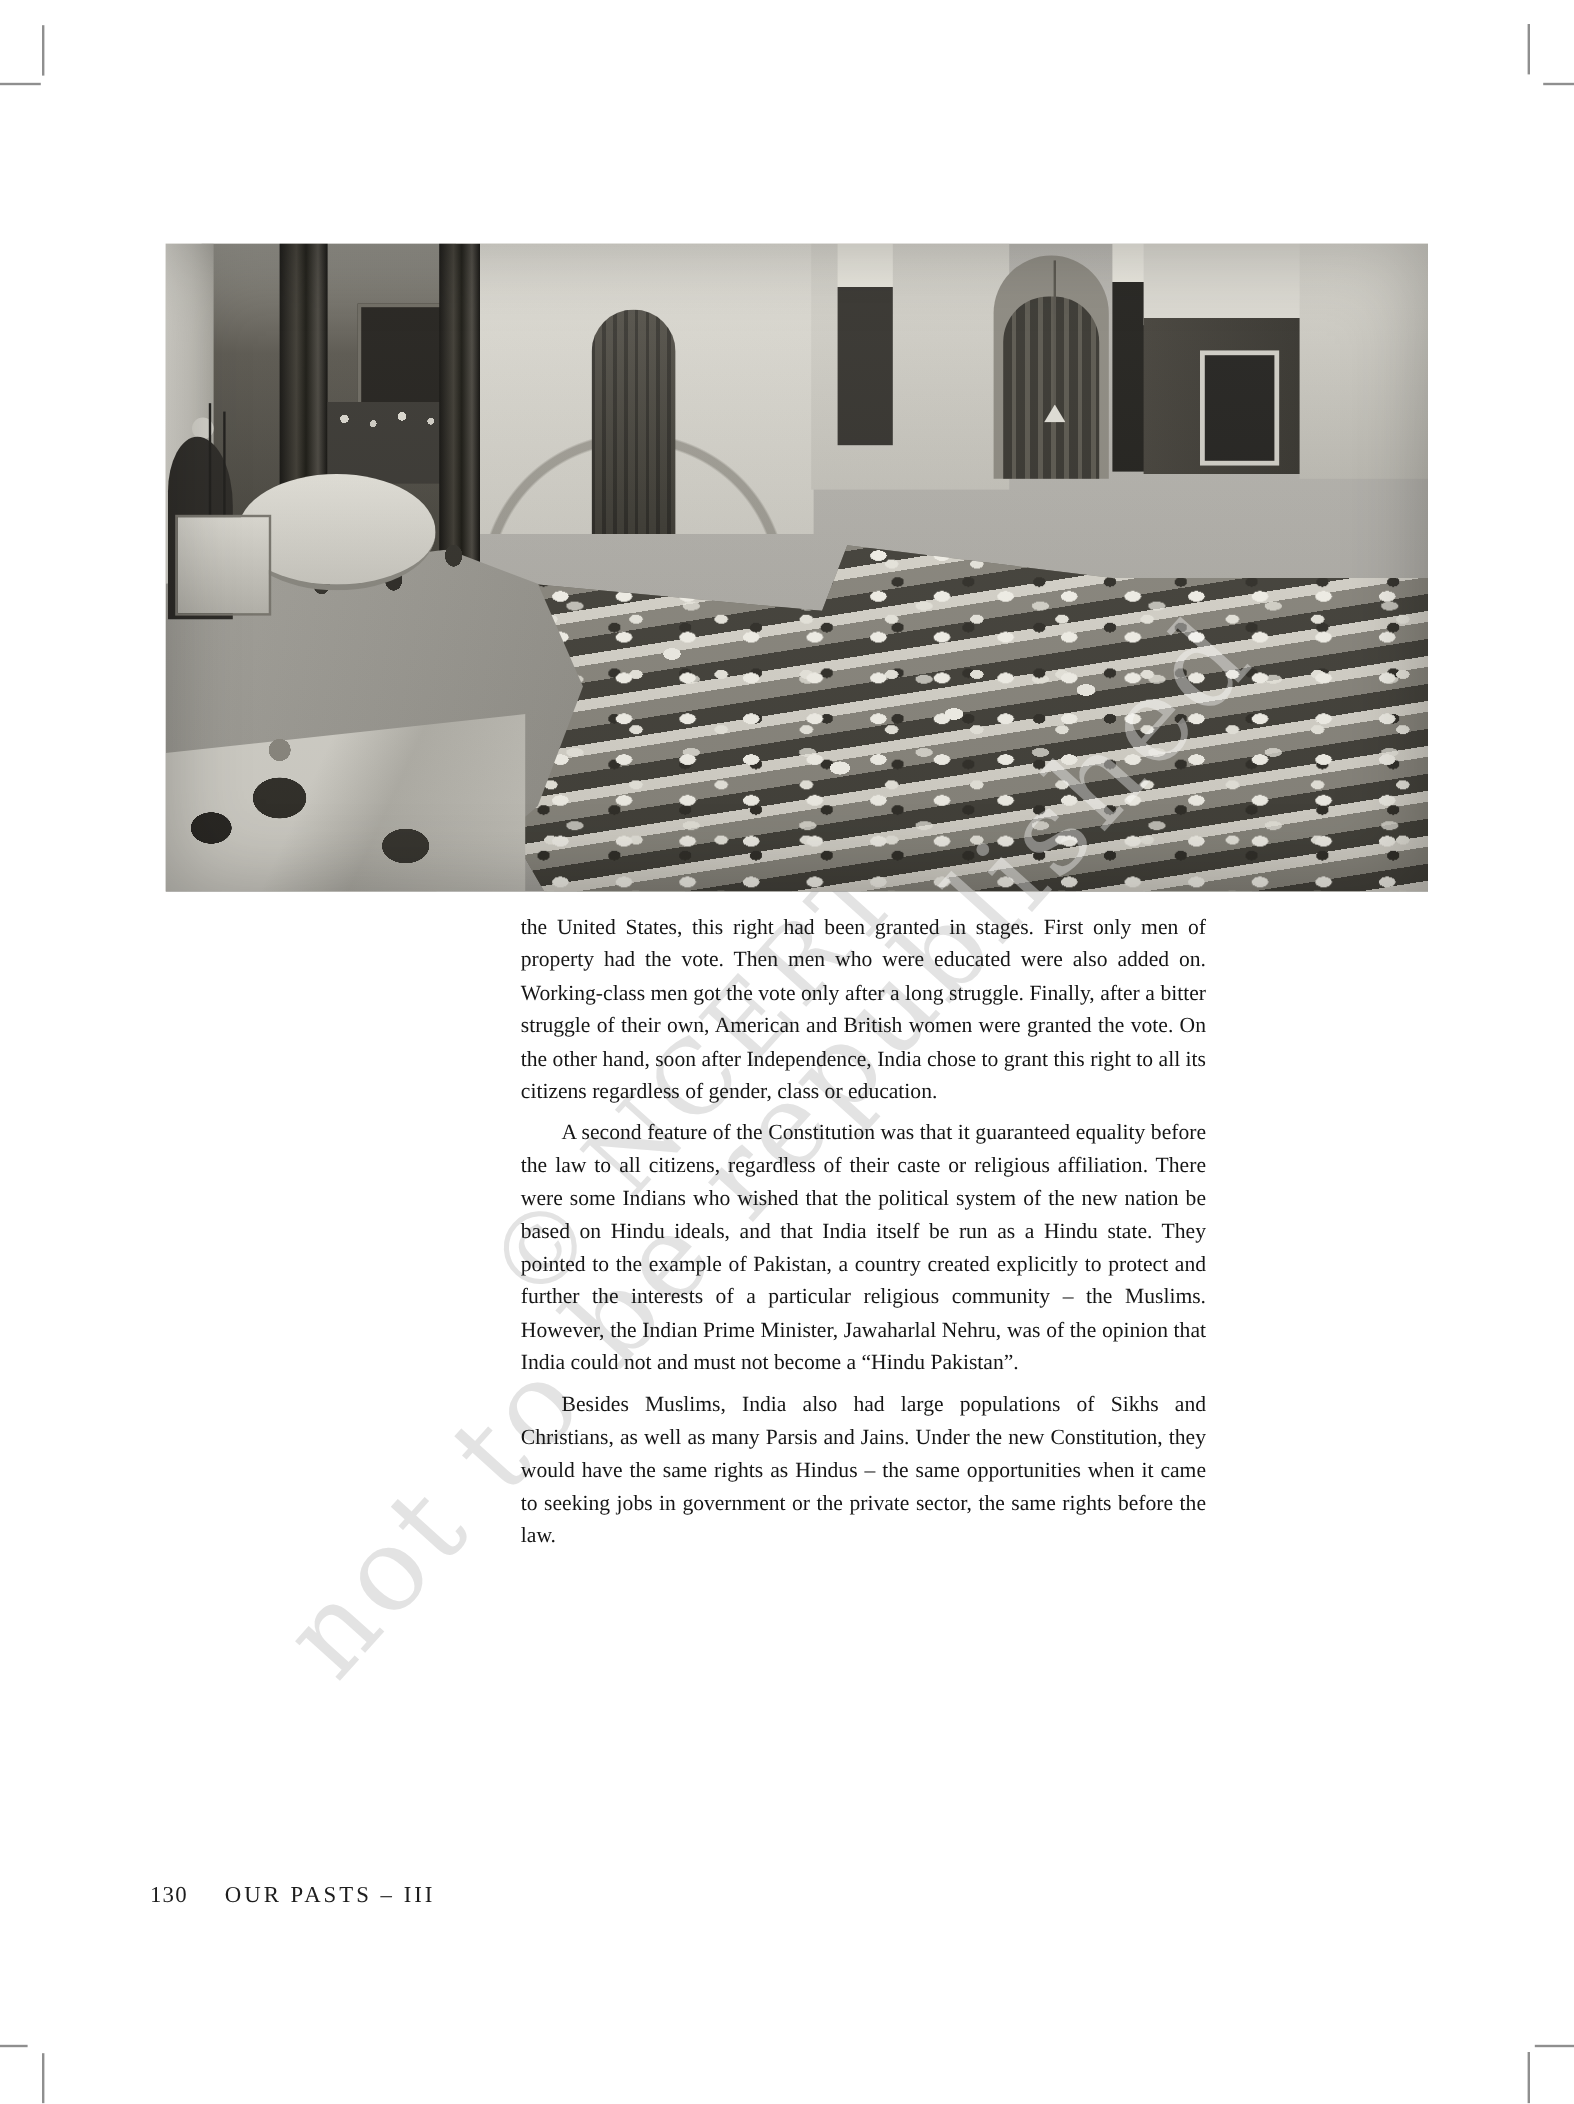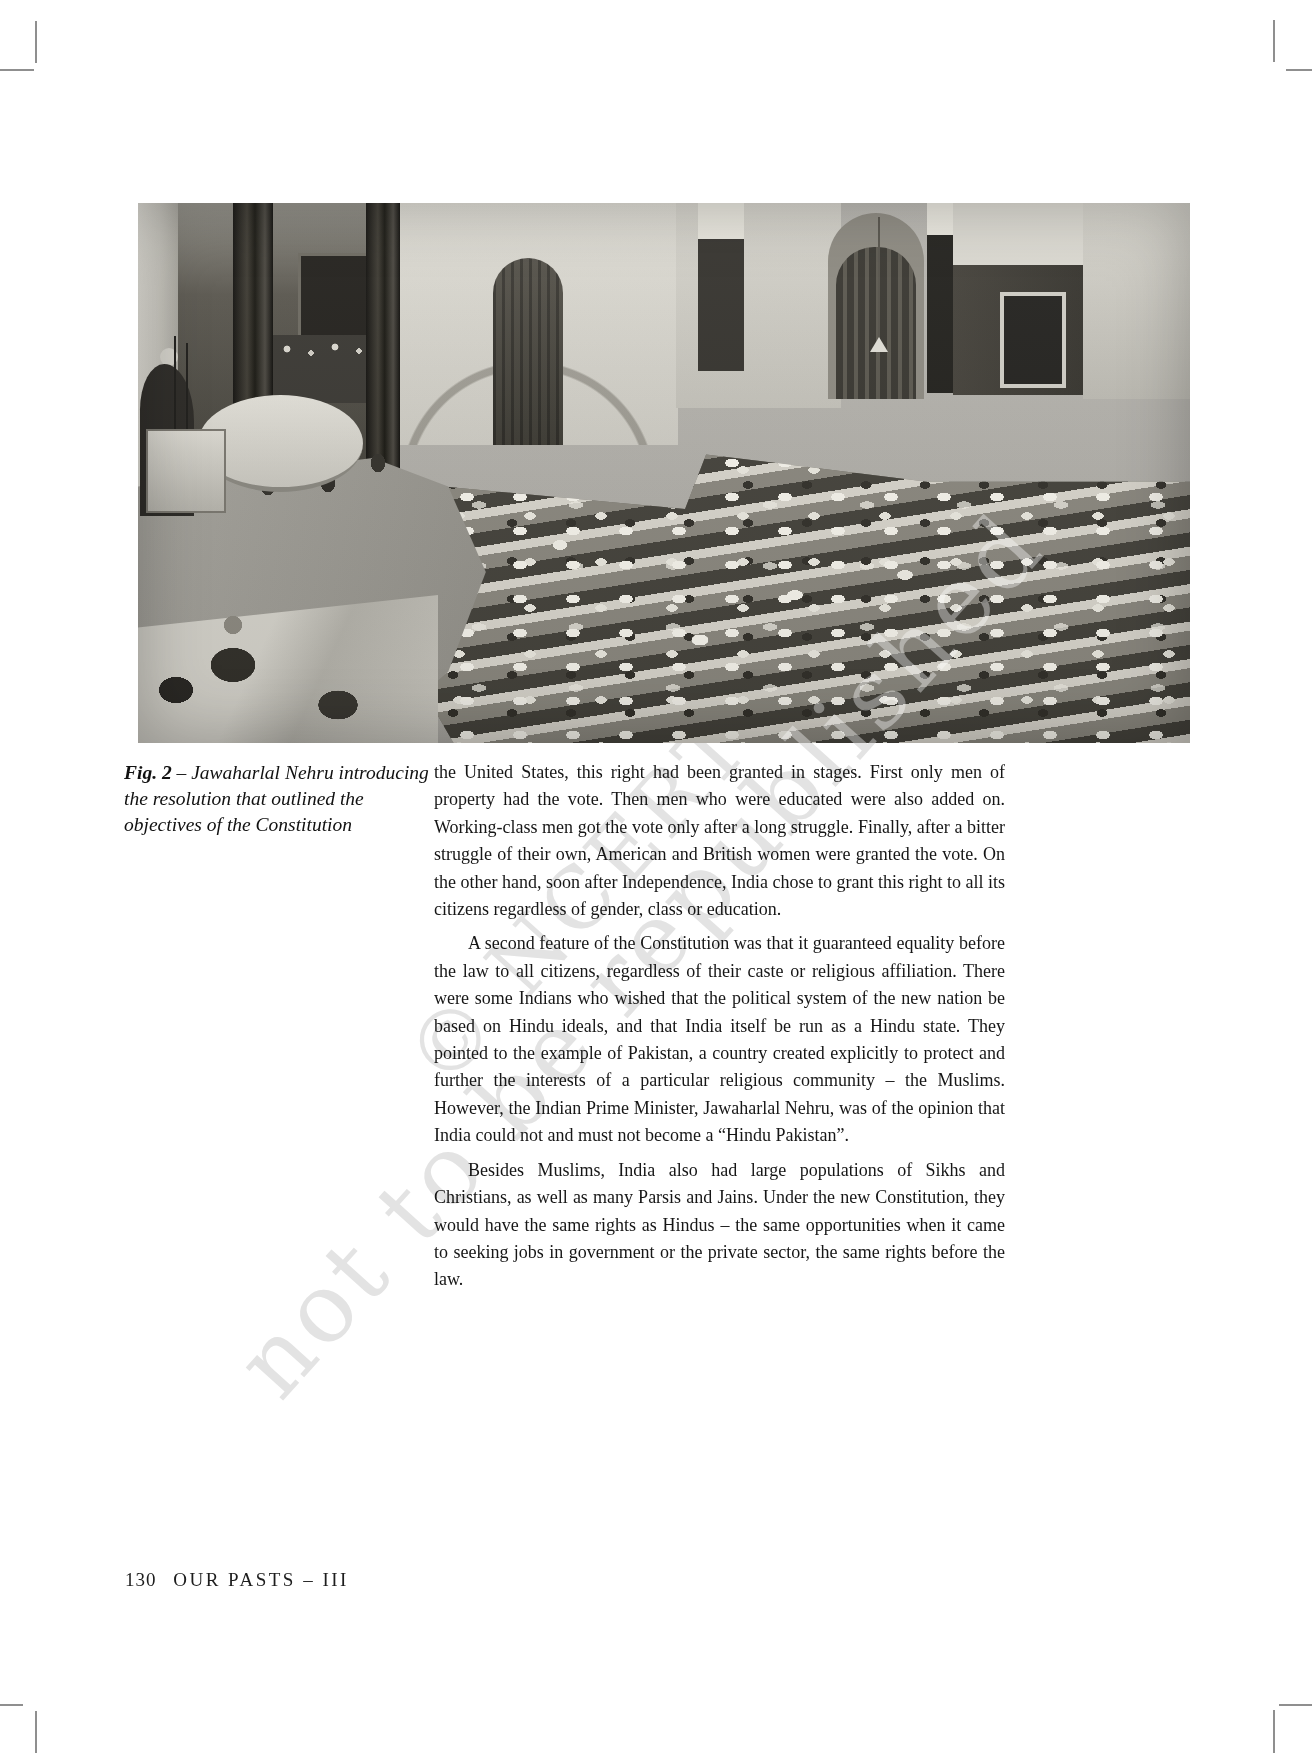--- a/index.html
+++ b/index.html
@@ -125,21 +125,21 @@
       font-style:italic;font-size:19.5px;line-height:26px;color:#111;}
   .cap-label{font-weight:bold;}
   
   .bodycol{position:absolute;left:434px;top:759px;width:571px;z-index:3;
       font-size:18px;line-height:27.4px;text-align:justify;color:#161616;}
   .bodycol p{margin:0 0 0 0;}
   .bodycol p + p{margin-top:7px;}
   .bodycol p.ind{text-indent:34px;}
   
   .footer{position:absolute;left:125px;top:1569px;z-index:3;font-size:19px;color:#1d1d1d;}
-  .footer .pgnum{margin-right:12px;letter-spacing:1px;}
+  .footer .pgnum{margin-right:26px;letter-spacing:1px;}
   .footer .booktitle{letter-spacing:2.5px;}
   .edition{position:absolute;left:0;right:0;top:1691px;text-align:center;z-index:3;
       font-family:"Liberation Sans",sans-serif;font-size:17px;color:#2b2b2b;}
 </style>
 </head>
 <body>
 
 <div class="page">
 
   <div class="crop cm-tl-v"></div>
@@ -183,24 +183,20 @@
     <div class="ph-figures-bl"></div>
     <div class="ph-nehru-head"></div>
     <div class="ph-nehru-body"></div>
     <div class="ph-mic1"></div>
     <div class="ph-mic2"></div>
     <div class="ph-podium"></div>
     <div class="wm wm2-photo">not to be republished</div>
     <div class="ph-vignette"></div>
   </figure>
 
-  <div class="caption">
-    <span class="cap-label">Fig. 2</span>
-    <span>– Jawaharlal Nehru introducing the resolution that outlined the objectives of the Constitution</span>
-  </div>
 
   <div class="bodycol">
     <p>the United States, this right had been granted in stages. First only men of property had the vote. Then men who were educated were also added on. Working-class men got the vote only after a long struggle. Finally, after a bitter struggle of their own, American and British women were granted the vote. On the other hand, soon after Independence, India chose to grant this right to all its citizens regardless of gender, class or education.</p>
     <p class="ind">A second feature of the Constitution was that it guaranteed equality before the law to all citizens, regardless of their caste or religious affiliation. There were some Indians who wished that the political system of the new nation be based on Hindu ideals, and that India itself be run as a Hindu state. They pointed to the example of Pakistan, a country created explicitly to protect and further the interests of a particular religious community – the Muslims. However, the Indian Prime Minister, Jawaharlal Nehru, was of the opinion that India could not and must not become a “Hindu Pakistan”.</p>
     <p class="ind">Besides Muslims, India also had large populations of Sikhs and Christians, as well as many Parsis and Jains. Under the new Constitution, they would have the same rights as Hindus – the same opportunities when it came to seeking jobs in government or the private sector, the same rights before the law.</p>
   </div>
 
   <div class="footer">
     <span class="pgnum">130</span>
     <span class="booktitle">OUR PASTS – III</span>

